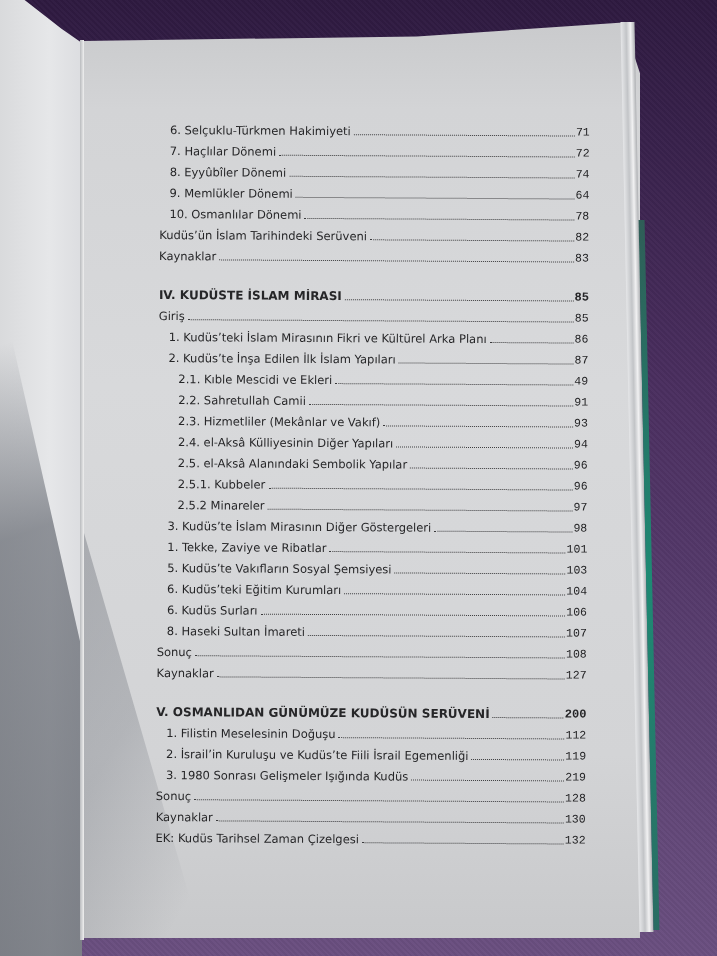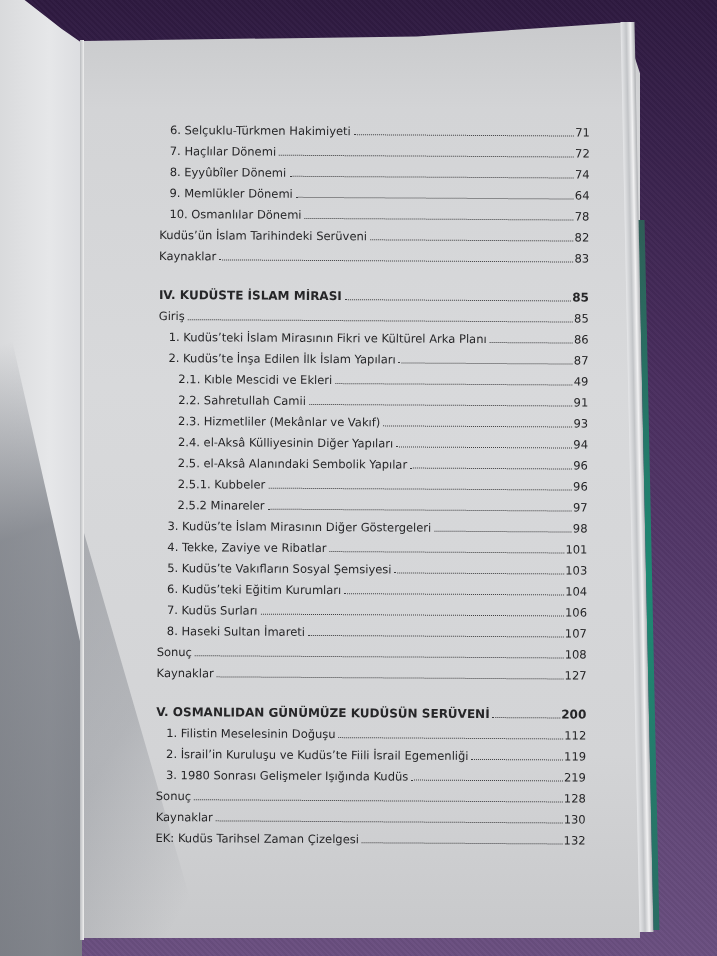--- a/index.html
+++ b/index.html
@@ -107,22 +107,23 @@
     }
     .row .dots {
       flex: 1;
       border-bottom: 1.5px dotted #3a3a3c;
       margin-bottom: 3px;
       margin-left: 1px;
       margin-right: 1px;
       min-width: 10px;
     }
     .row .page {
-      text-align: center;
+      text-align: left;
       min-width: 14px;
+      font-family: Liberation Mono, monospace;
     }
     .indent-0 { padding-left: 0; }
     .indent-1 { padding-left: 10px; }
     .indent-2 { padding-left: 20px; }
     .row.chapter {
       font-weight: bold;
       font-size: 12px;
     }
     .spacer { height: 18px; }
   </style>
@@ -232,36 +233,36 @@
     <span class="label">2.5.2 Minareler</span>
     <span class="dots"></span>
     <span class="page">97</span>
   </div>
   <div class="row indent-1">
     <span class="label">3. Kudüs’te İslam Mirasının Diğer Göstergeleri</span>
     <span class="dots"></span>
     <span class="page">98</span>
   </div>
   <div class="row indent-1">
-    <span class="label">4. Tekke, Zaviye ve Ribatlar</span>
+    <span class="label">1. Tekke, Zaviye ve Ribatlar</span>
     <span class="dots"></span>
     <span class="page">101</span>
   </div>
   <div class="row indent-1">
     <span class="label">5. Kudüs’te Vakıfların Sosyal Şemsiyesi</span>
     <span class="dots"></span>
     <span class="page">103</span>
   </div>
   <div class="row indent-1">
     <span class="label">6. Kudüs’teki Eğitim Kurumları</span>
     <span class="dots"></span>
     <span class="page">104</span>
   </div>
   <div class="row indent-1">
-    <span class="label">7. Kudüs Surları</span>
+    <span class="label">6. Kudüs Surları</span>
     <span class="dots"></span>
     <span class="page">106</span>
   </div>
   <div class="row indent-1">
     <span class="label">8. Haseki Sultan İmareti</span>
     <span class="dots"></span>
     <span class="page">107</span>
   </div>
   <div class="row indent-0">
     <span class="label">Sonuç</span>

